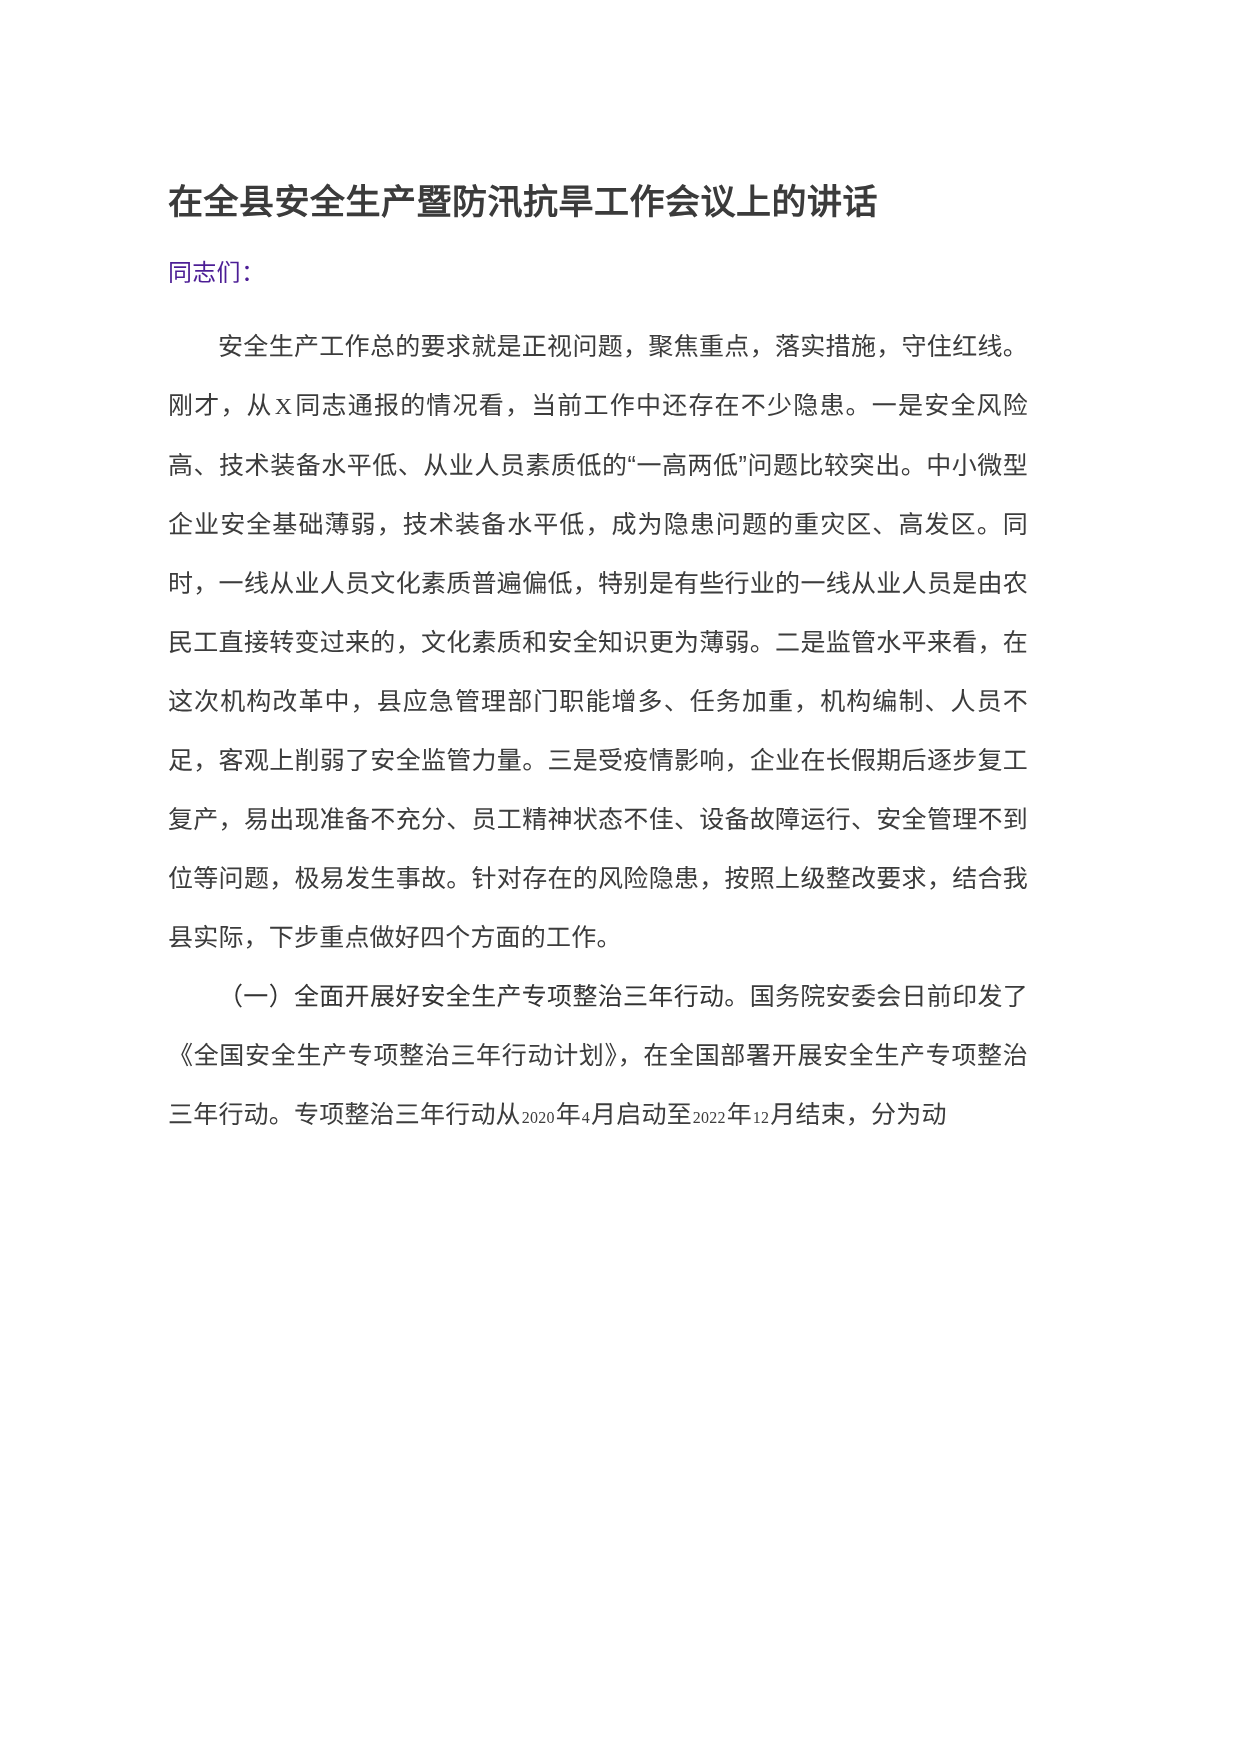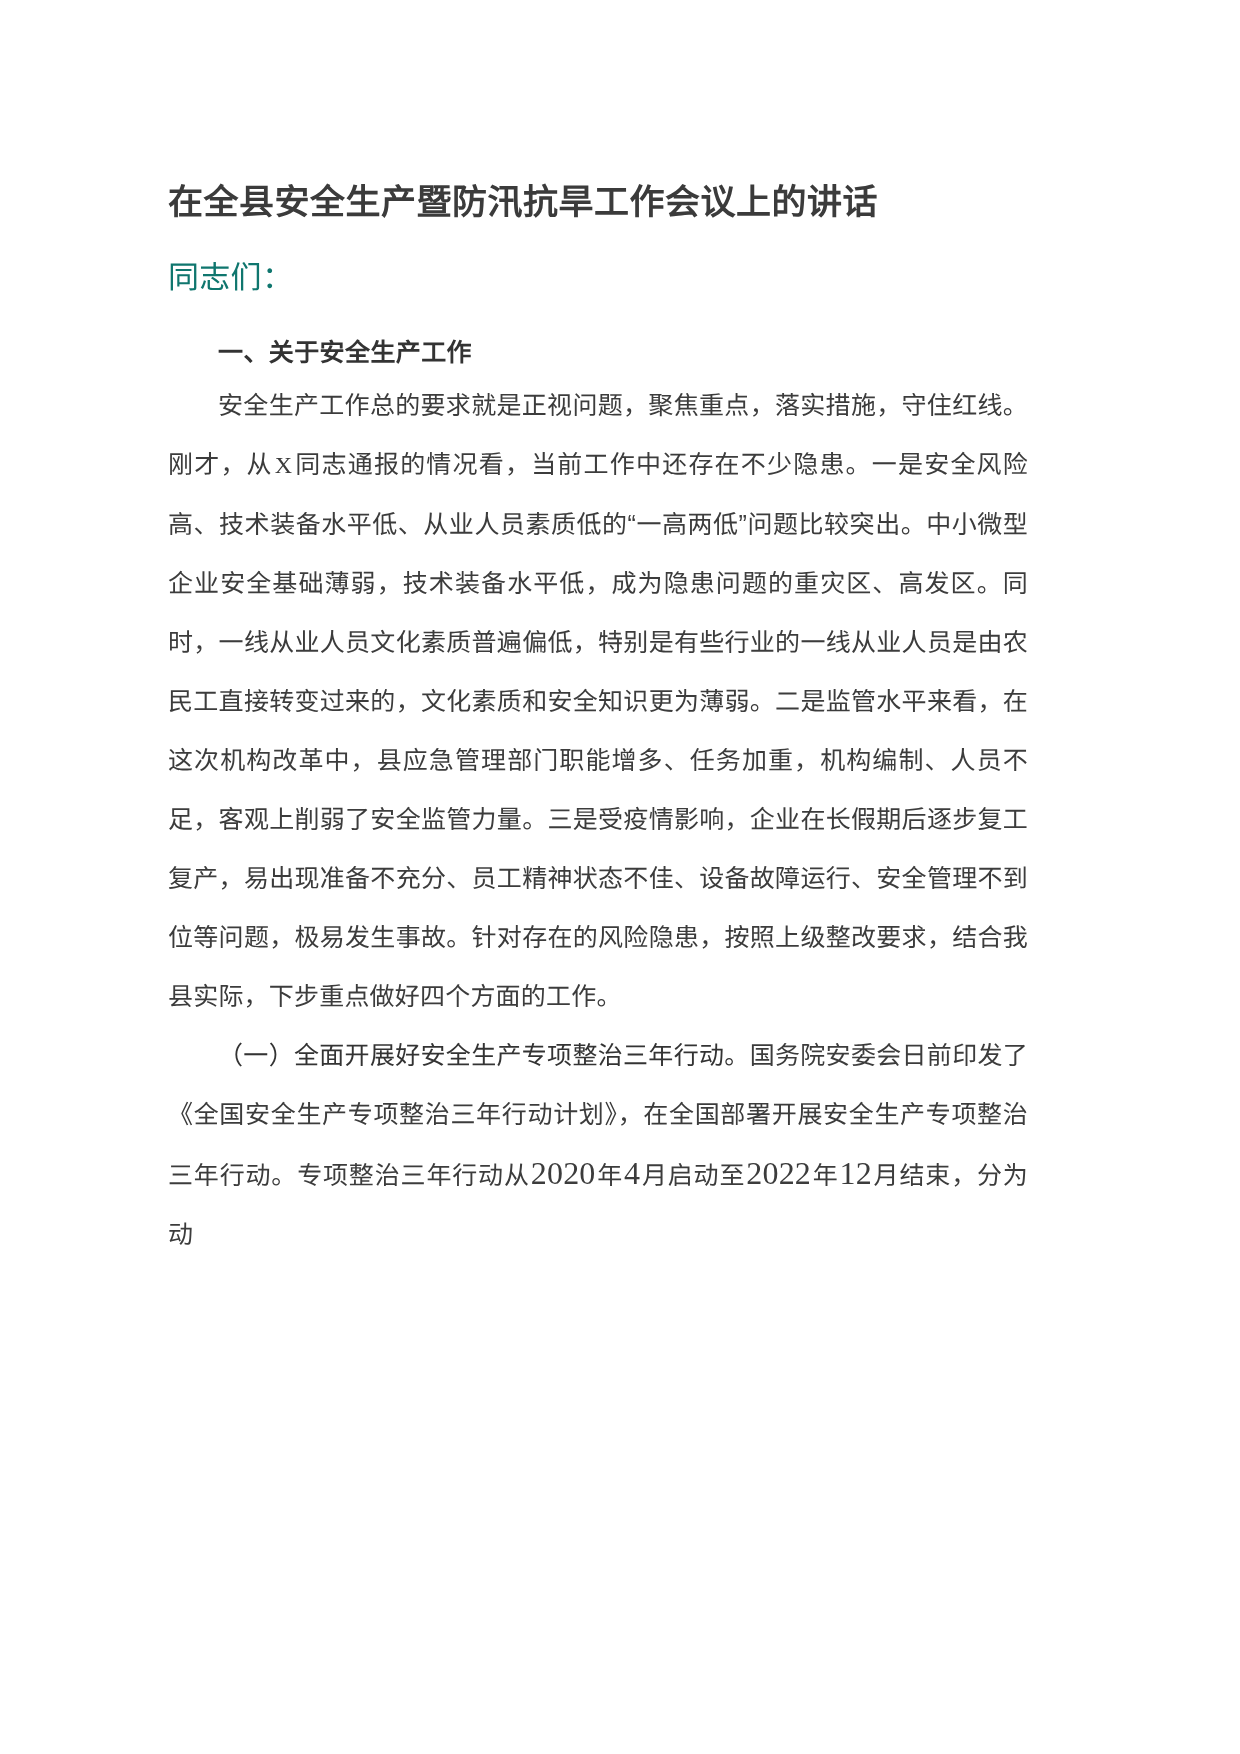--- a/index.html
+++ b/index.html
@@ -28,23 +28,23 @@
     font-size: 35px;
     font-weight: 700;
     line-height: 1.35;
     letter-spacing: 0.5px;
     color: #3b3b3b;
     margin: 0 0 30px 0;
     text-align: left;
     white-space: nowrap;
   }
   .salutation {
-    font-size: 31px;
+    font-size: 24px;
     line-height: 1.5;
-    color: #0f766e;
+    color: #4c1d95;
     margin: 0 0 26px 0;
     letter-spacing: 0.3px;
   }
   p.body-par {
     font-size: 25px;
     line-height: 59px;
     color: #3c3c3c;
     margin: 0;
     text-align: justify;
     text-justify: inter-ideograph;
@@ -65,33 +65,32 @@
     font-weight: 400;
     color: #333333;
   }
   .latin {
     font-family: "Liberation Serif", "DejaVu Serif", serif;
     font-size: 24px;
     padding: 0 2px;
   }
   .num {
     font-family: "Liberation Serif", "DejaVu Serif", serif;
-    font-size: 32px;
+    font-size: 16px;
     padding: 0 1px;
   }
 </style>
 </head>
 <body>
 
 <div class="page">
 
   <h1 class="doc-title">在全县安全生产暨防汛抗旱工作会议上的讲话</h1>
 
   <p class="salutation">同志们：</p>
 
 
-  <h2 class="sec-heading">一、关于安全生产工作</h2>
 
   <p class="body-par"><span>安全生产工作总的要求就是正视问题，聚焦重点，落实措施，守住红线。刚才，从</span><span class="latin">X</span><span>同志通报的情况看，当前工作中还存在不少隐患。一是安全风险高、技术装备水平低、从业人员素质低的“一高两低”问题比较突出。中小微型企业安全基础薄弱，技术装备水平低，成为隐患问题的重灾区、高发区。同时，一线从业人员文化素质普遍偏低，特别是有些行业的一线从业人员是由农民工直接转变过来的，文化素质和安全知识更为薄弱。二是监管水平来看，在这次机构改革中，县应急管理部门职能增多、任务加重，机构编制、人员不足，客观上削弱了安全监管力量。三是受疫情影响，企业在长假期后逐步复工复产，易出现准备不充分、员工精神状态不佳、设备故障运行、安全管理不到位等问题，极易发生事故。针对存在的风险隐患，按照上级整改要求，结合我县实际，下步重点做好四个方面的工作。</span></p>
 
   <p class="body-par"><span class="bold-lead">（一）全面开展好安全生产专项整治三年行动。</span><span>国务院安委会日前印发了《全国安全生产专项整治三年行动计划》，在全国部署开展安全生产专项整治三年行动。专项整治三年行动从</span><span class="num">2020</span><span>年</span><span class="num">4</span><span>月</span><span>启动至</span><span class="num">2022</span><span>年</span><span class="num">12</span><span>月</span><span>结束，分为动</span></p>
 
 </div>
 
 </body></html>

